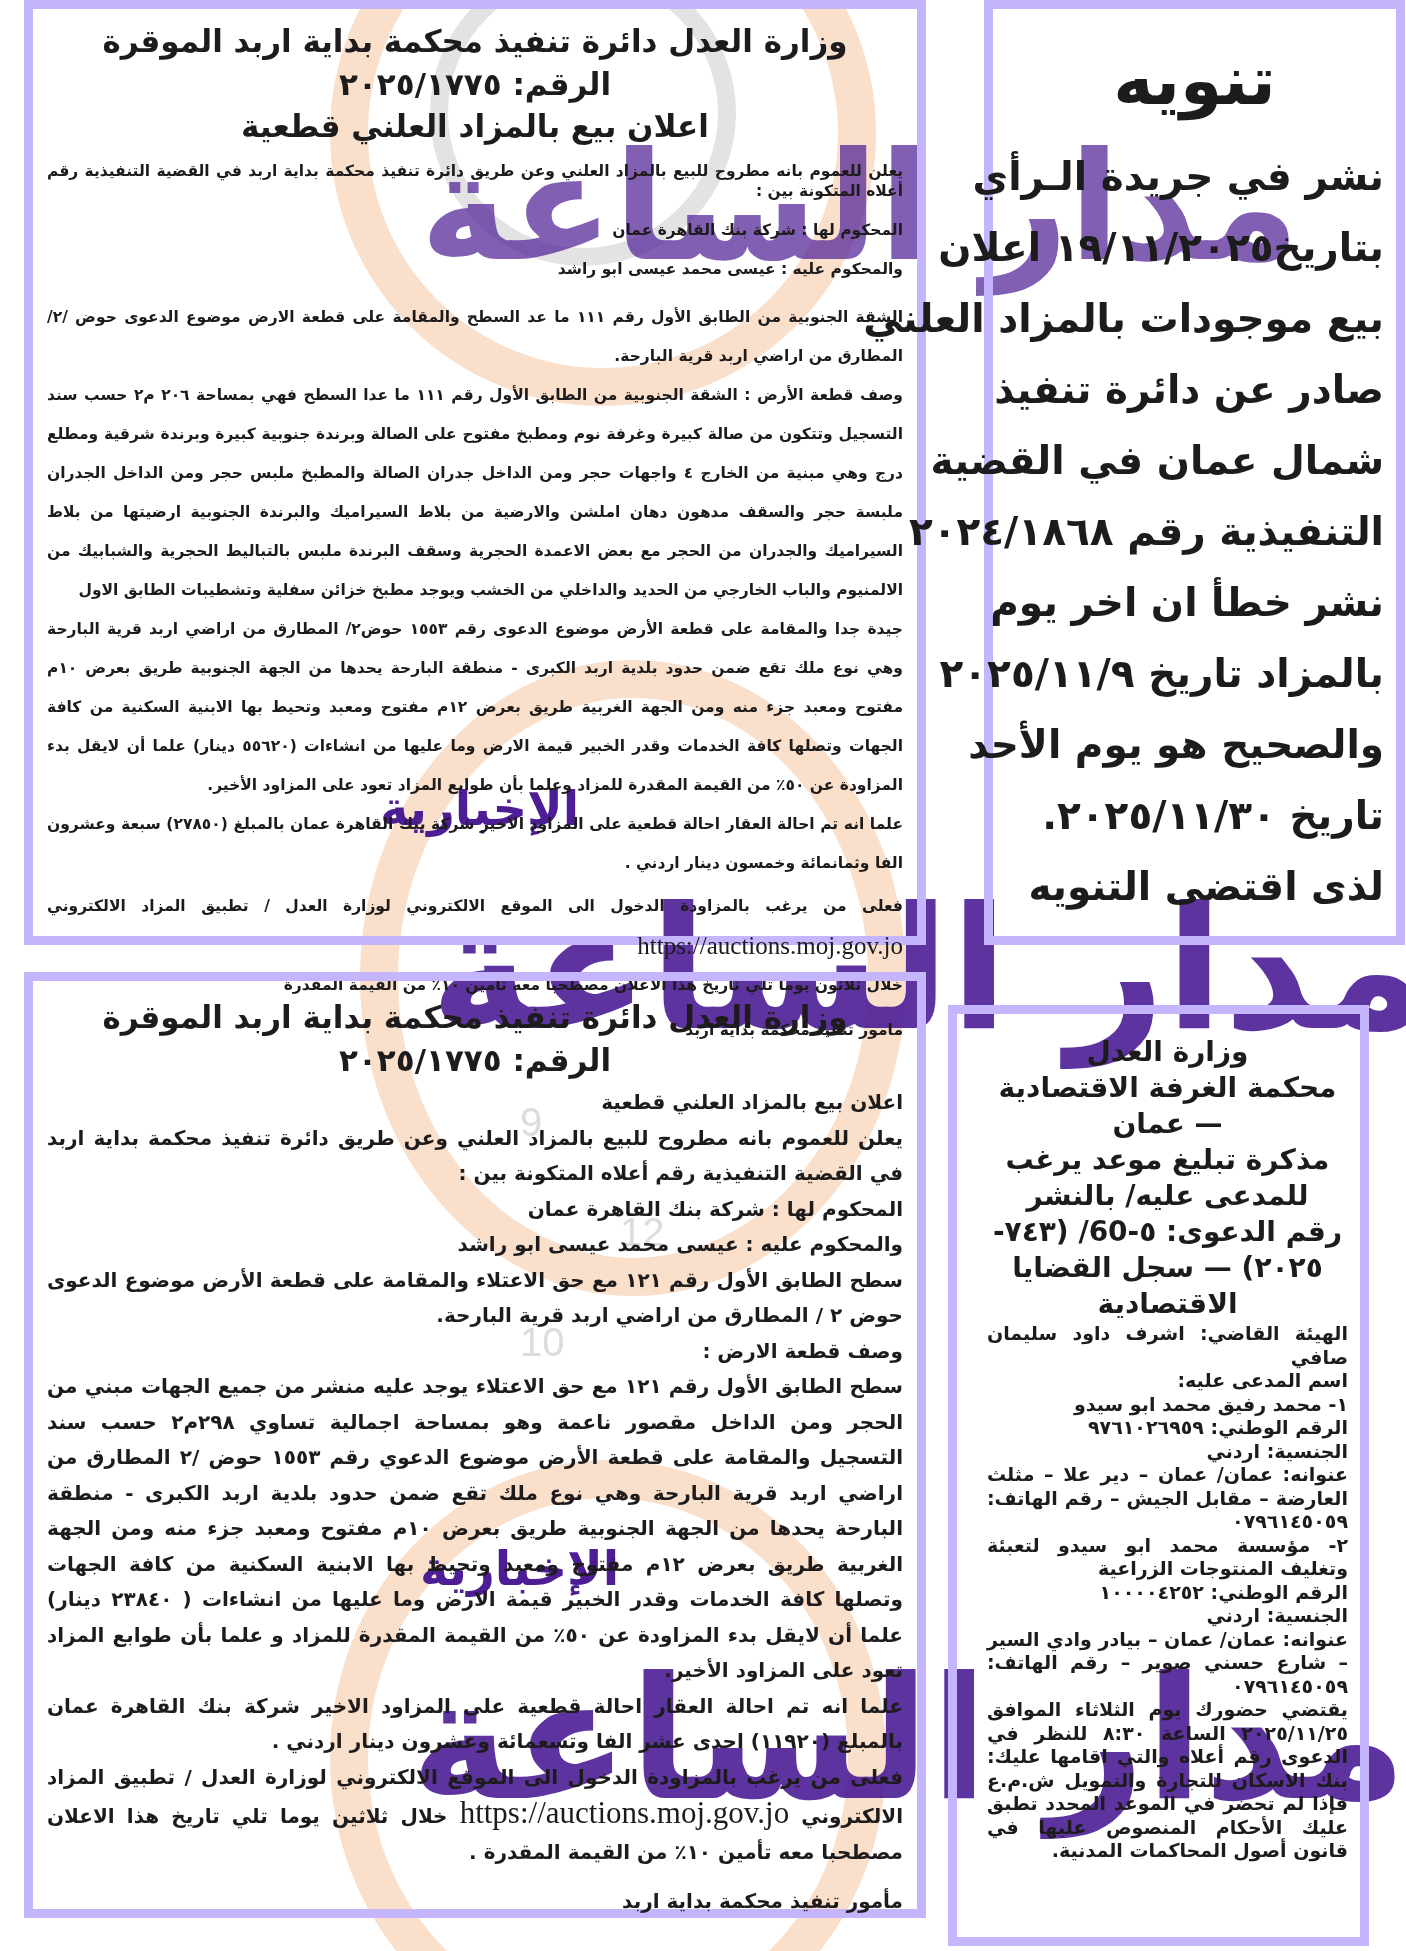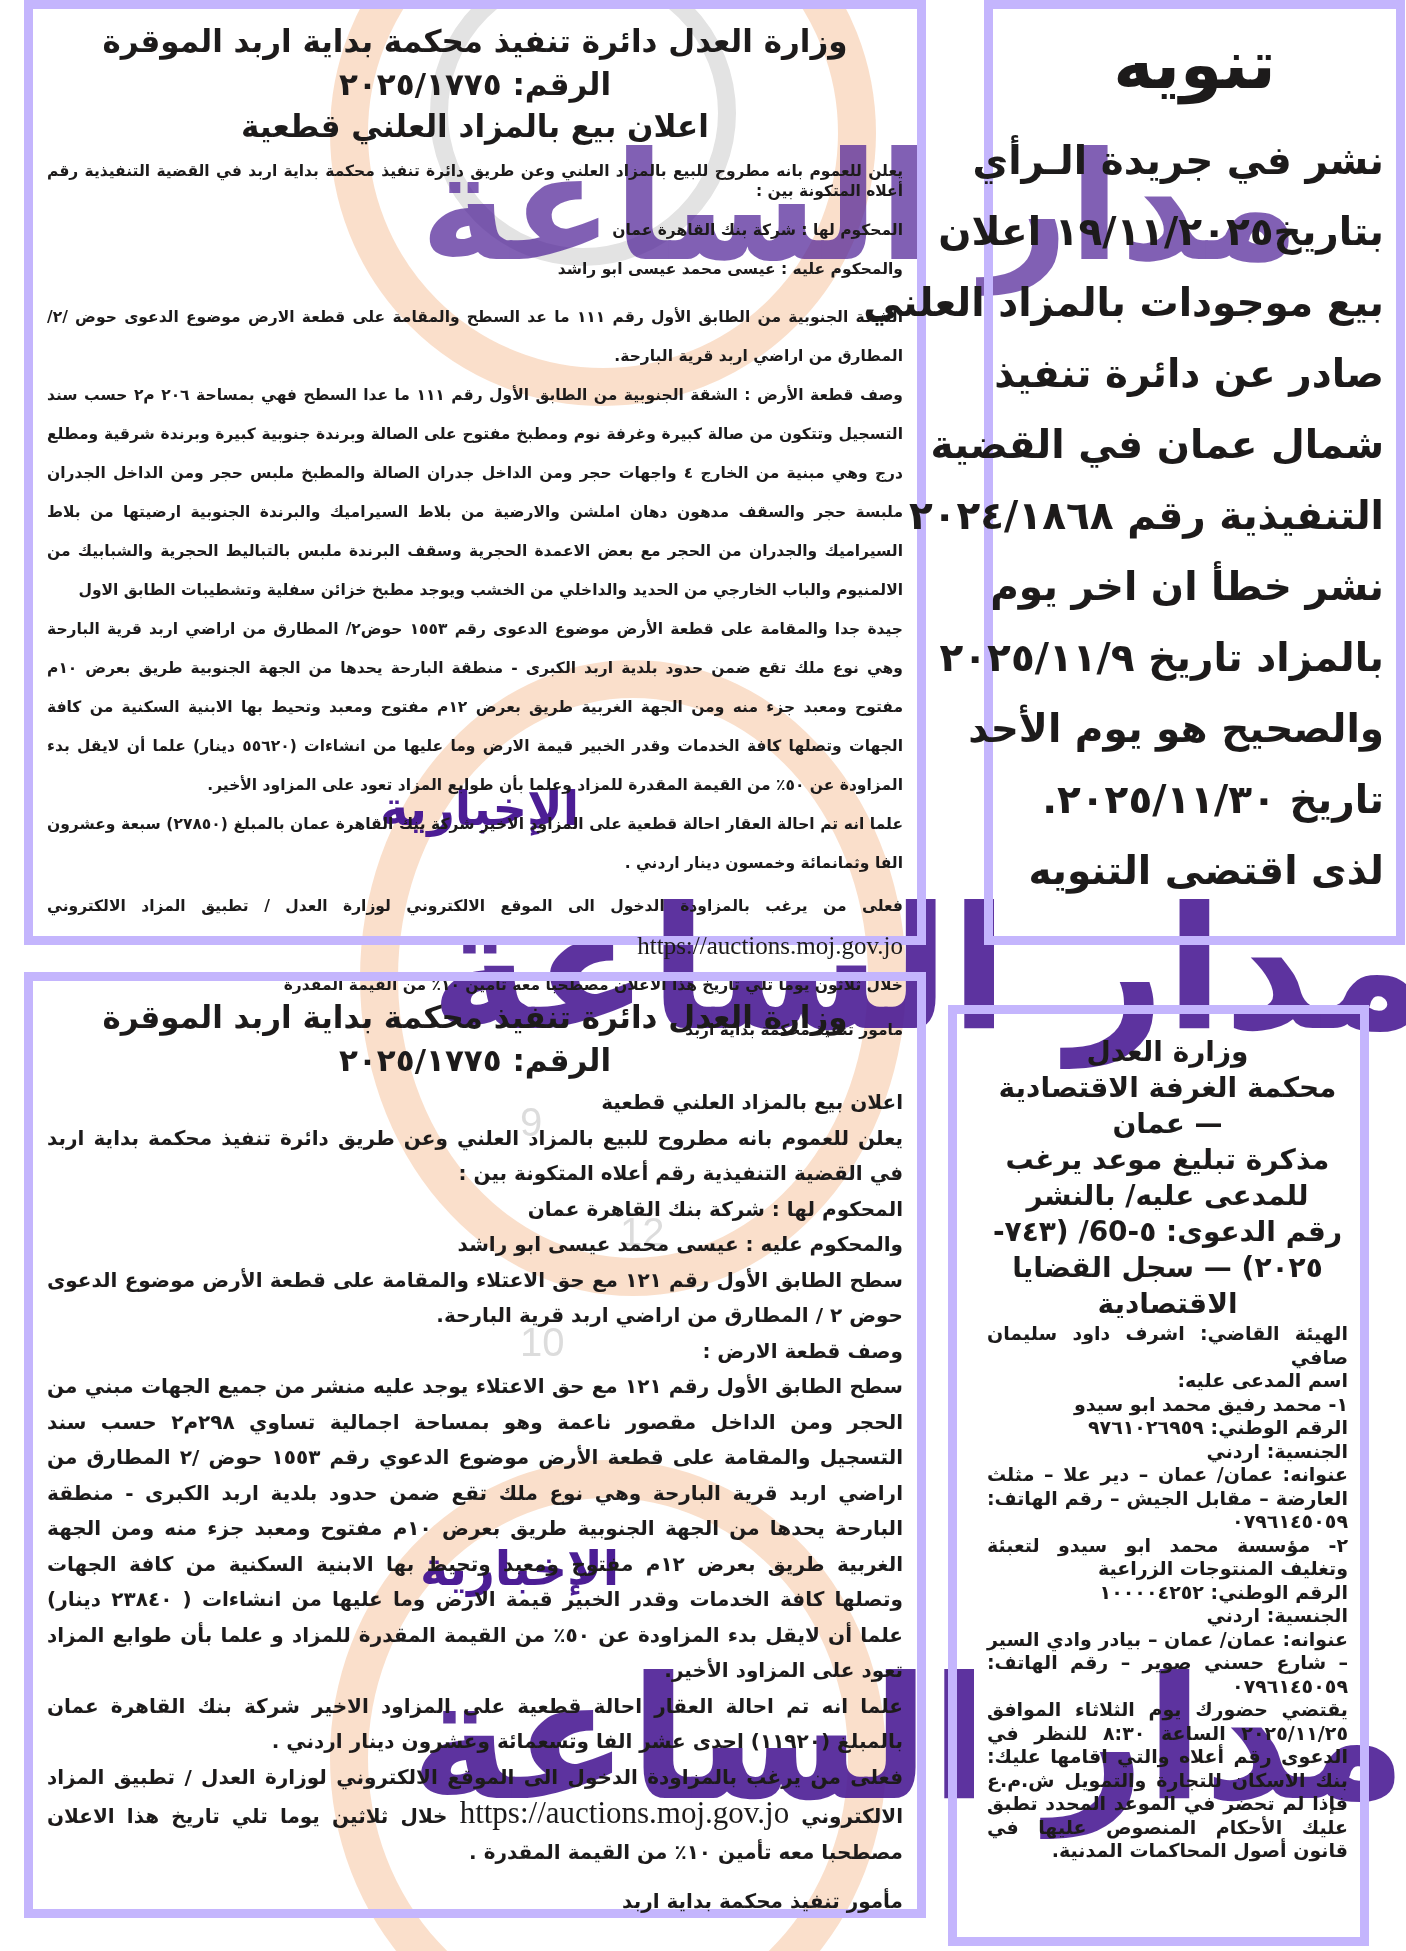--- a/index.html
+++ b/index.html
@@ -7,21 +7,21 @@
     width:1406px; height:1951px; position:relative; overflow:hidden;
     background:#ffffff; color:#1d1b1b;
     font-family:"DejaVu Sans", sans-serif;
   }
   .panel {
     position:absolute; box-sizing:border-box;
     border:9px solid #c4b5fd; background:transparent;
     direction:rtl; z-index:2;
   }
   #p-tl { left:24px; top:0px; width:902px; height:945px; padding:10px 14px 0 14px; }
-  #p-tr { left:984px; top:0px; width:421px; height:945px; padding:10px 12px 0 12px; }
+  #p-tr { left:984px; top:0px; width:421px; height:945px; padding:26px 12px 0 12px; }
   #p-bl { left:24px; top:972px; width:902px; height:946px; padding:14px 14px 0 14px; }
   #p-br { left:948px; top:1005px; width:421px; height:941px; padding:20px 12px 0 30px; }
   .hdr { font-weight:bold; font-size:31px; line-height:44px; margin:0; text-align:center; }
   .hdr-sub { font-weight:bold; font-size:31px; line-height:42px; text-align:center; margin:0; }
   .tl-body p { margin:0; font-size:15.5px; line-height:20px; font-weight:bold; text-align:justify; }
   .tl-body .gap { height:19px; }
   .tl-body p.url-line { font-size:15.5px; }
   .url { font-family:"Liberation Serif", serif; font-weight:normal; font-size:25px; direction:ltr; unicode-bidi:embed; }
   .url-lg { font-family:"Liberation Serif", serif; font-weight:normal; font-size:31px; direction:ltr; unicode-bidi:embed; }
 

